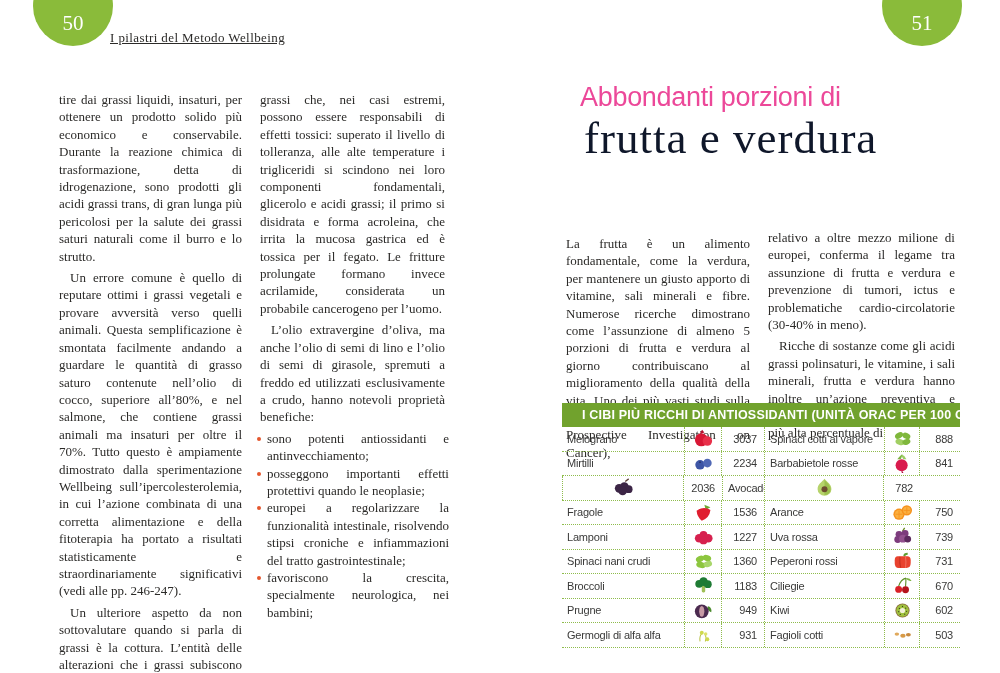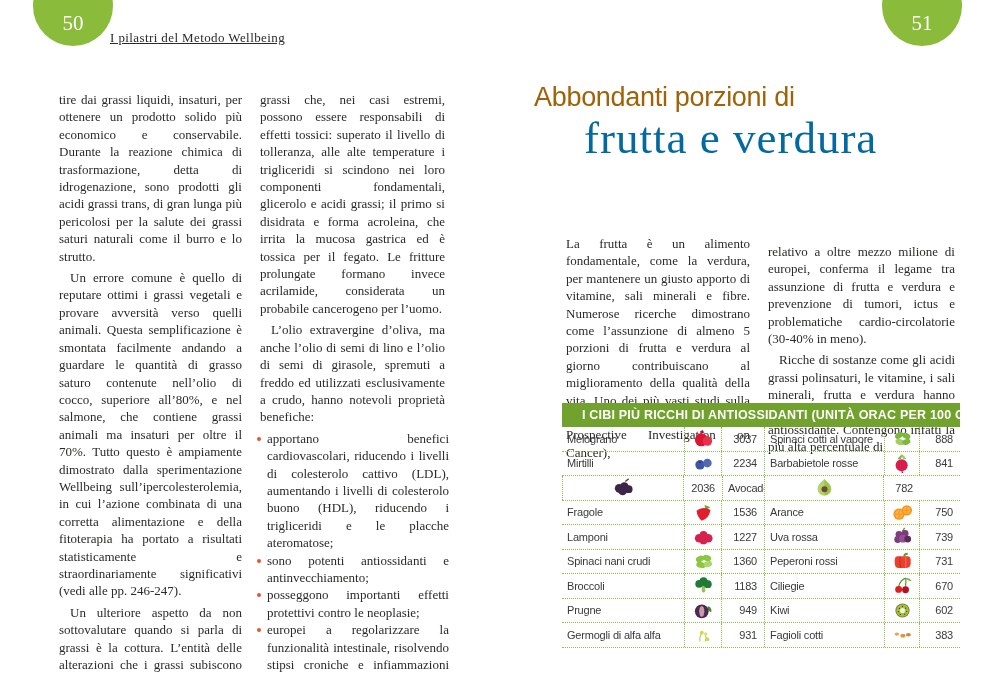--- a/index.html
+++ b/index.html
@@ -19,37 +19,37 @@
     position:absolute; left:110px; top:30px; font-size:13px; color:#2b2a28; letter-spacing:.4px;text-decoration:underline;
   }
   
   .bodycol {
     position:absolute; top:87px; width:191px; font-size:13px; line-height:17.4px;
     text-align:justify; hyphens:auto;
   }
   .colA { left:55px; }
   .colB { left:256px; width:193px; }
   .introA { left:562px; top:231px; width:192px; }
-  .introB { left:764px; top:239px; width:195px; }
+  .introB { left:764px; top:225px; width:195px; }
   .bodycol p { margin:4px; }
   .bodycol p.ind { text-indent:11px; }
   ul.bullets { margin:0; padding:0; list-style:none; }
   ul.bullets li { position:relative; padding-left:11px; text-align:justify; }
   ul.bullets li .dot {
     position:absolute; left:1px; top:7px; width:4px; height:4px; border-radius:50%;
     background:#e4572e; display:block;
   }
   
   .title1 {
-    position:absolute; left:534px; top:82px; font-family:"Liberation Sans", sans-serif;
-    font-size:27px; color:#a16207; letter-spacing:-.3px;
+    position:absolute; left:580px; top:82px; font-family:"Liberation Sans", sans-serif;
+    font-size:27px; color:#ec4899; letter-spacing:-.3px;
   }
   .title2 {
     position:absolute; left:584px; top:112px; font-family:"Liberation Serif", serif;
-    font-size:45px; color:#0369a1; letter-spacing:1px;
+    font-size:45px; color:#0f172a; letter-spacing:1px;
   }
   
   .orac { position:absolute; left:562px; top:403px; width:398px; font-family:"Liberation Sans", sans-serif; }
   .orac-header {
     background:#71a22d; color:#fff; font-weight:bold; font-size:12.5px; height:24px;
     line-height:24px; padding-left:20px; letter-spacing:.2px; box-sizing:border-box;
     white-space:nowrap; overflow:hidden;
   }
   .trow {
     display:grid; grid-template-columns:122px 38px 42px 120px 36px 40px;
@@ -81,23 +81,22 @@
     <p>tire dai grassi liquidi, insaturi, per ottenere un prodotto solido più economico e conservabile. Durante la reazione chimica di trasformazione, detta di idrogenazione, sono prodotti gli acidi grassi trans, di gran lunga più pericolosi per la salute dei grassi saturi naturali come il burro e lo strutto.</p>
     <p class="ind">Un errore comune è quello di reputare ottimi i grassi vegetali e provare avversità verso quelli animali. Questa semplificazione è smontata facilmente andando a guardare le quantità di grasso saturo contenute nell’olio di cocco, superiore all’80%, e nel salmone, che contiene grassi animali ma insaturi per oltre il 70%. Tutto questo è ampiamente dimostrato dalla sperimentazione Wellbeing sull’ipercolesterolemia, in cui l’azione combinata di una corretta alimentazione e della fitoterapia ha portato a risultati statisticamente e straordinariamente significativi (vedi alle pp. 246-247).</p>
     <p class="ind">Un ulteriore aspetto da non sottovalutare quando si parla di grassi è la cottura. L’entità delle alterazioni che i grassi subiscono quando sono sottoposti a cottura dipende perlopiù da tre fattori:</p>
 
   </div>
 
   <div class="bodycol colB">
     <p>grassi che, nei casi estremi, possono essere responsabili di effetti tossici: superato il livello di tolleranza, alle alte temperature i trigliceridi si scindono nei loro componenti fondamentali, glicerolo e acidi grassi; il primo si disidrata e forma acroleina, che irrita la mucosa gastrica ed è tossica per il fegato. Le fritture prolungate formano invece acrilamide, considerata un probabile cancerogeno per l’uomo.</p>
     <p class="ind">L’olio extravergine d’oliva, ma anche l’olio di semi di lino e l’olio di semi di girasole, spremuti a freddo ed utilizzati esclusivamente a crudo, hanno notevoli proprietà benefiche:</p>
     <ul class="bullets">
-        <li><span class="dot"></span><span>apportano benefici cardiovascolari, riducendo i livelli di colesterolo cattivo (LDL), aumentando i livelli di colesterolo buono (HDL), riducendo i trigliceridi e le placche ateromatose;</span></li>
         <li><span class="dot"></span><span>sono potenti antiossidanti e antinvecchiamento;</span></li>
-        <li><span class="dot"></span><span>posseggono importanti effetti protettivi contro le neoplasie;</span></li>
+        <li><span class="dot"></span><span>posseggono importanti effetti protettivi quando le neoplasie;</span></li>
         <li><span class="dot"></span><span>europei a regolarizzare la funzionalità intestinale, risolvendo stipsi croniche e infiammazioni del tratto gastrointestinale;</span></li>
         <li><span class="dot"></span><span>favoriscono la crescita, specialmente neurologica, nei bambini;</span></li>
       </ul>
   </div>
 
   <div class="title1">Abbondanti porzioni di</div>
   <div class="title2">frutta e verdura</div>
 
   <div class="bodycol introA">
     <p>La frutta è un alimento fondamentale, come la verdura, per mantenere un giusto apporto di vitamine, sali minerali e fibre. Numerose ricerche dimostrano come l’assunzione di almeno 5 porzioni di frutta e verdura al giorno contribuiscano al miglioramento della qualità della vita. Uno dei più vasti studi sulla popolazione, EPIC (European Prospective Investigation on Cancer),</p>
@@ -321,18 +320,18 @@
           </div>
           <div class="tcell tval">931</div>
           <div class="tcell tname h2">Fagioli cotti</div>
           <div class="tcell ticon">
             <svg viewBox="0 0 24 22">
               <ellipse cx="5.5" cy="10.5" rx="2.6" ry="1.9" fill="#e0a95c"></ellipse>
               <ellipse cx="12.5" cy="12.5" rx="3.1" ry="2.3" fill="#d79a47"></ellipse>
               <ellipse cx="18.8" cy="11.3" rx="2.9" ry="2.1" fill="#c98a3e"></ellipse>
             </svg>
           </div>
-          <div class="tcell tval">383</div>
+          <div class="tcell tval">503</div>
         </div>
       </div>
   </div>
 
 </div>
 
 </body></html>

